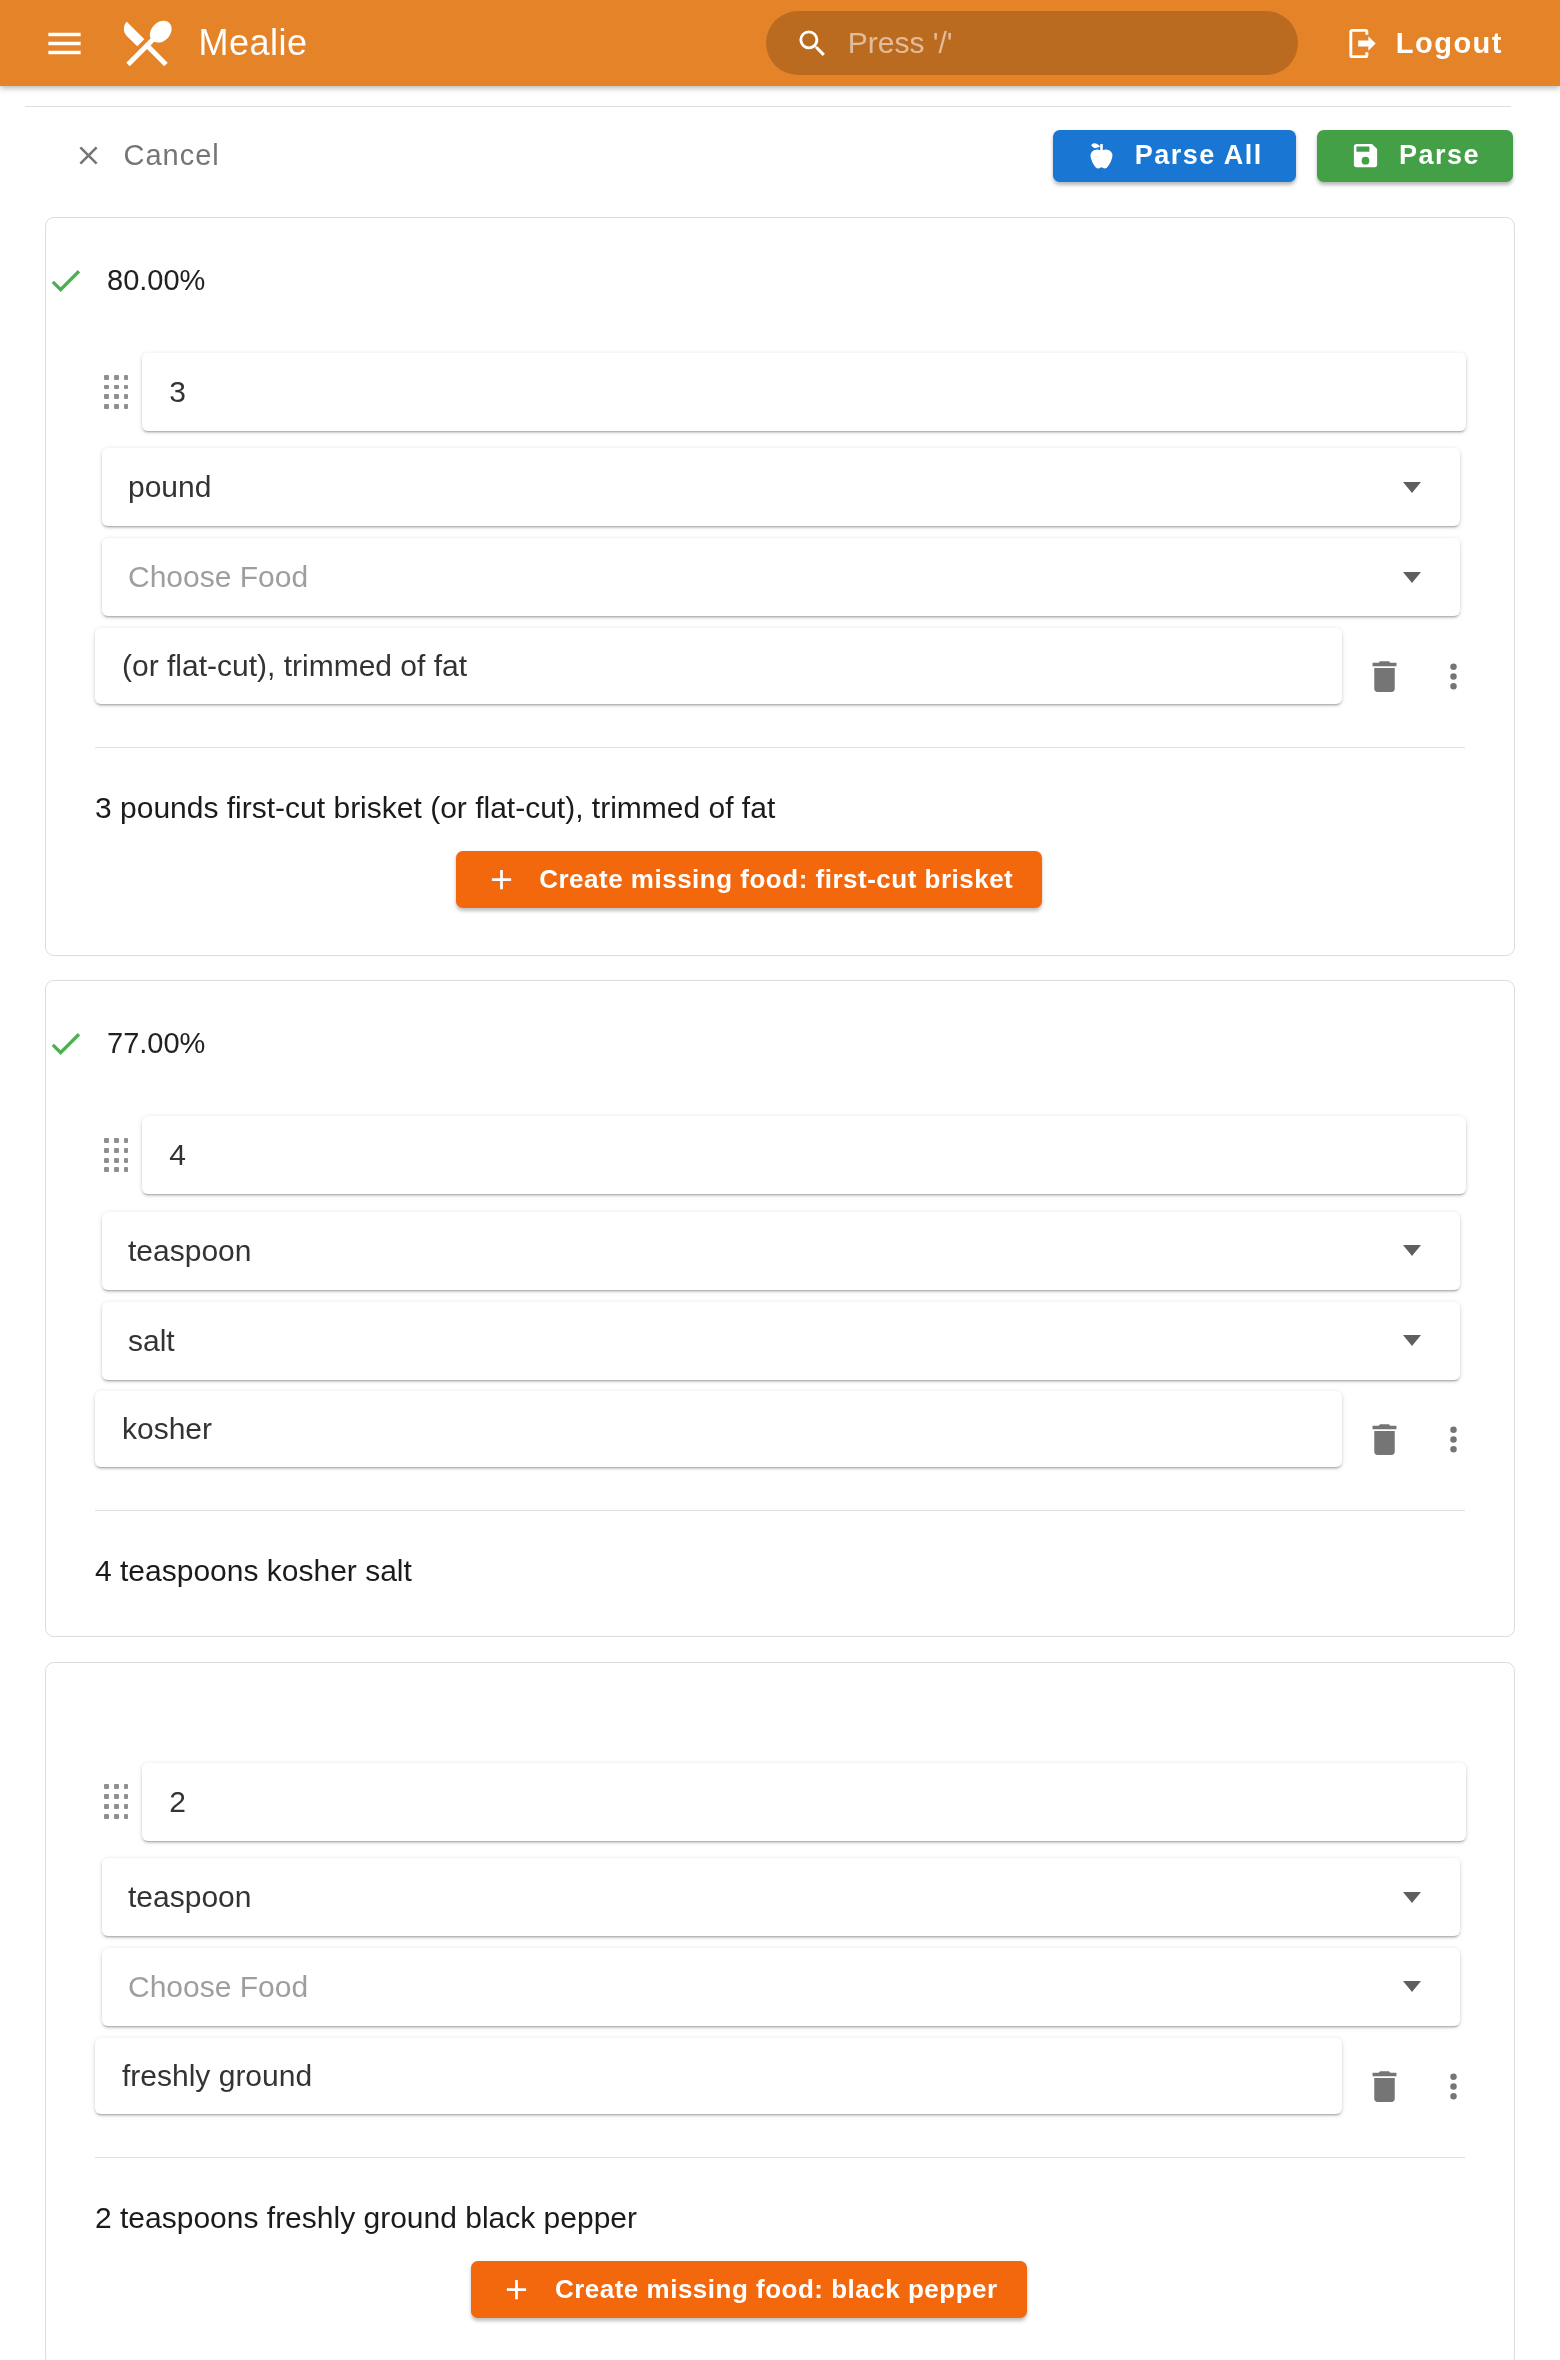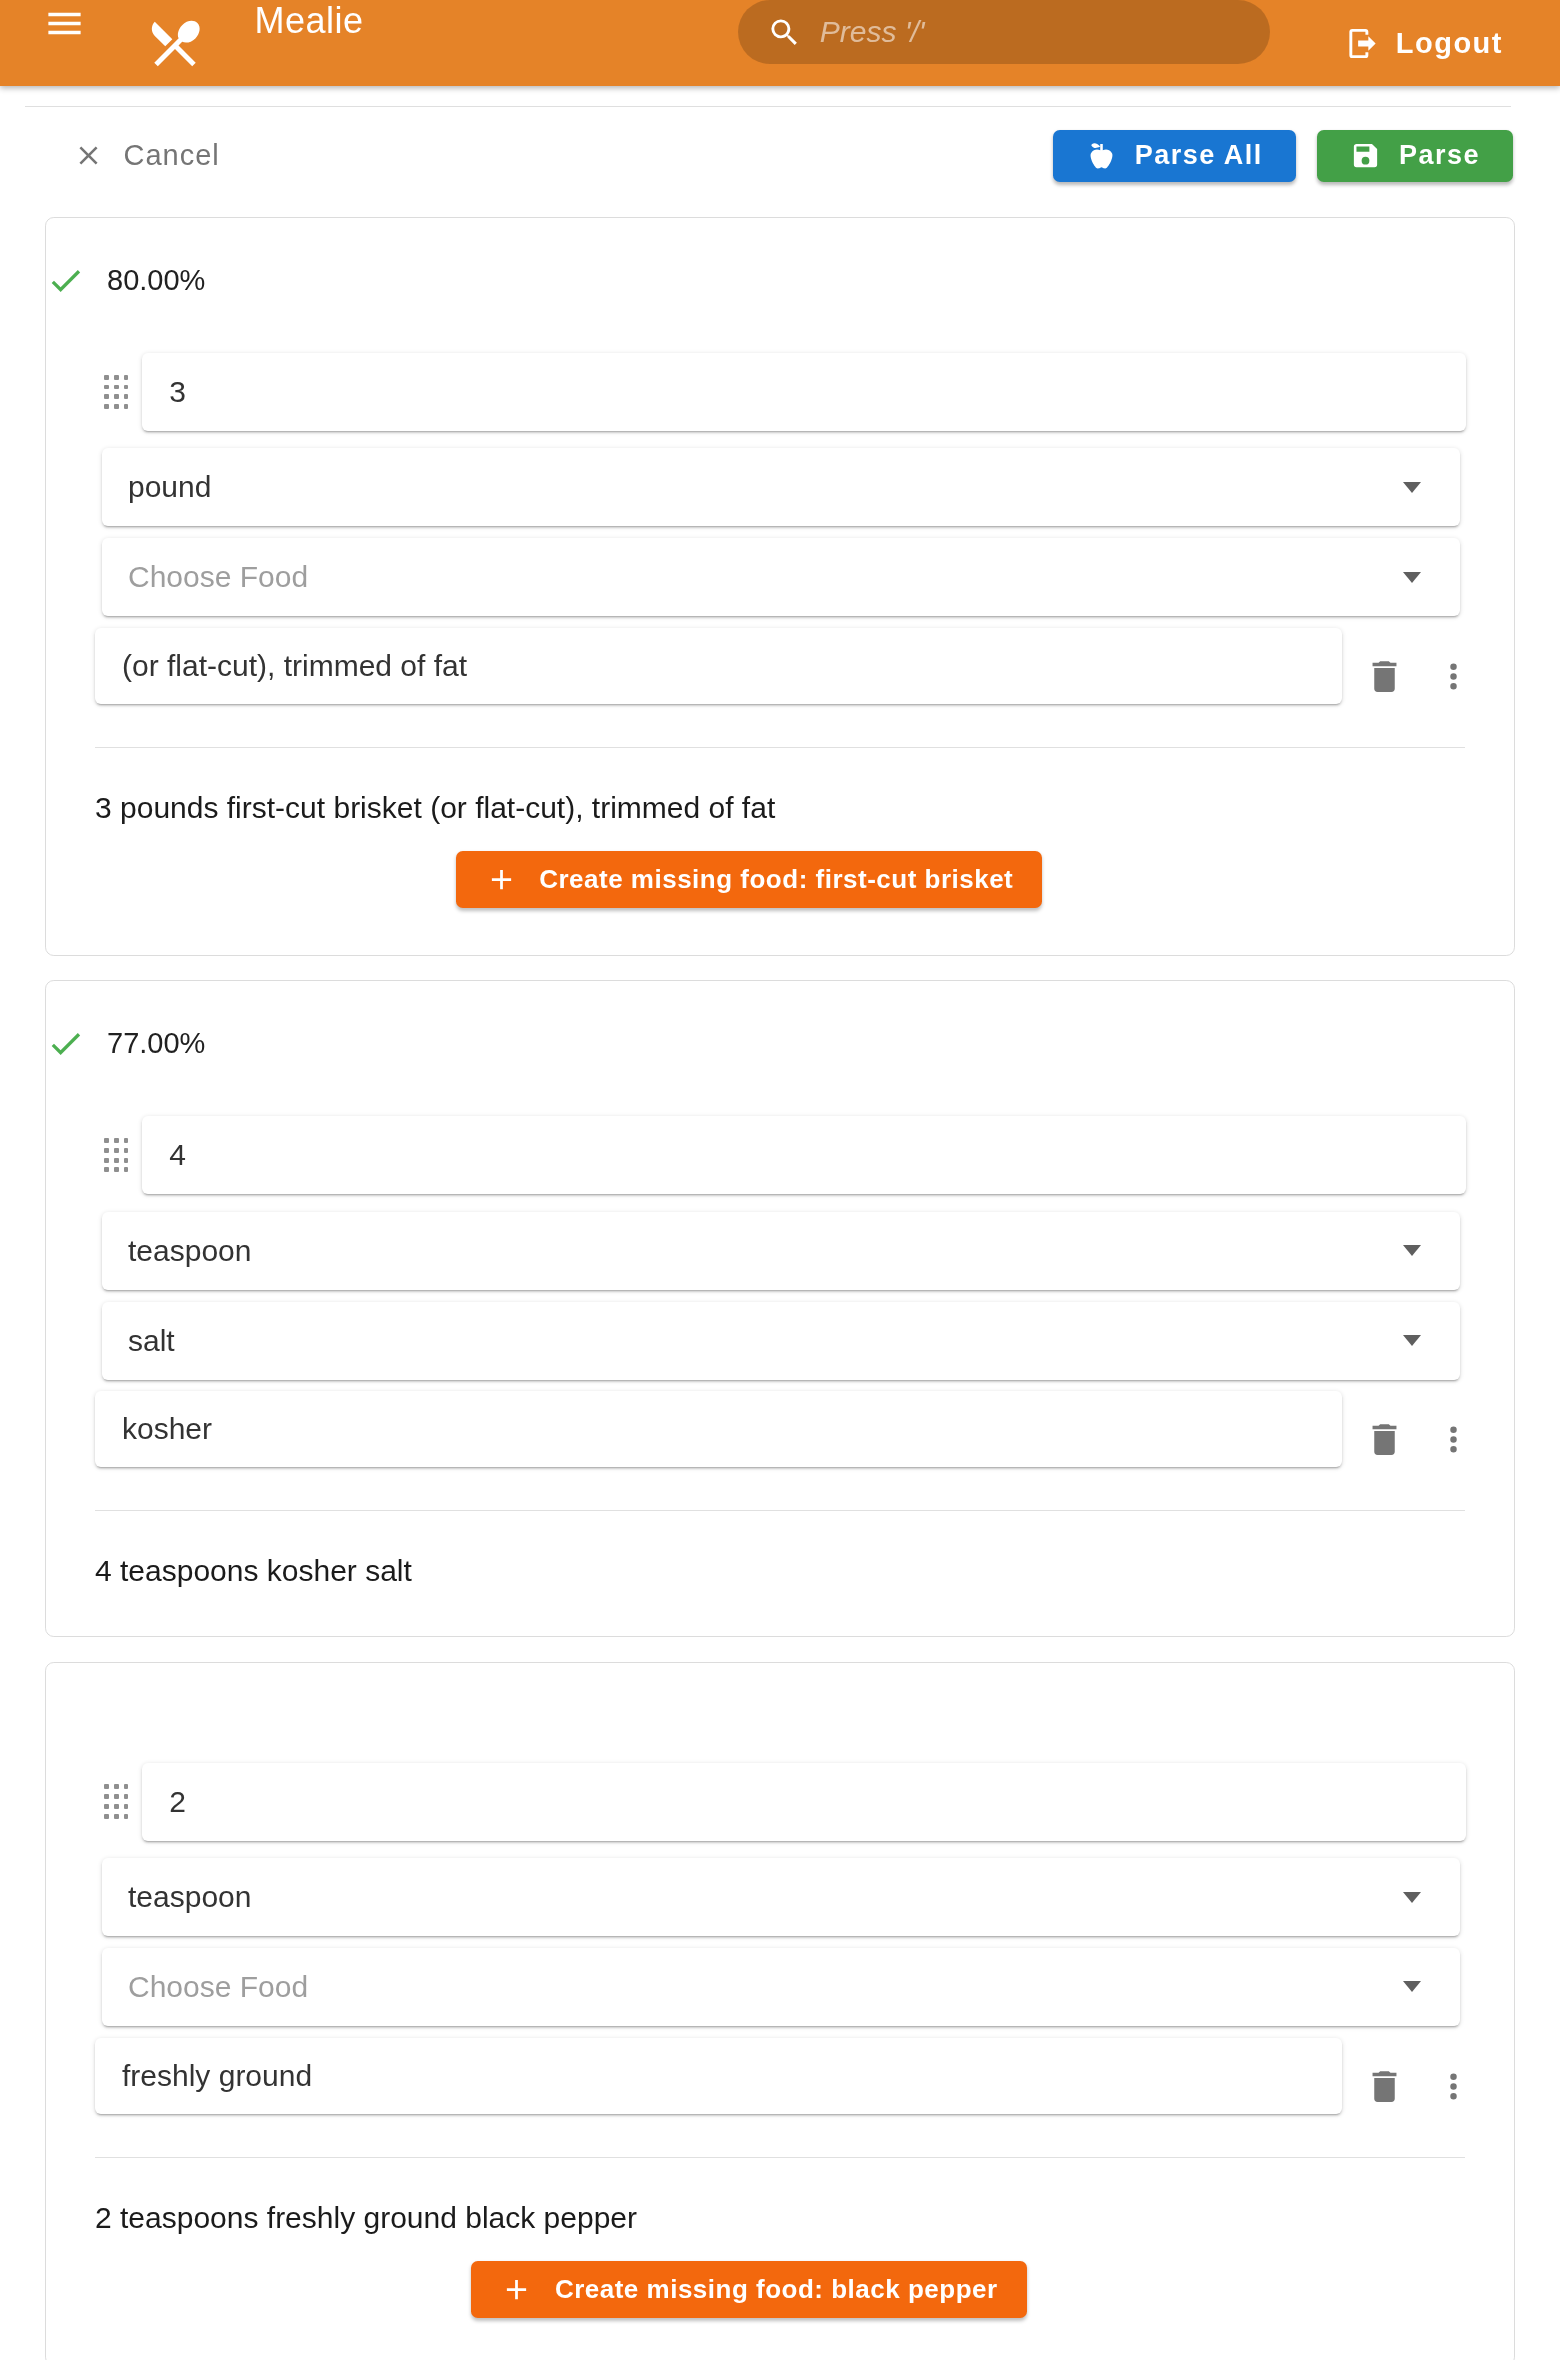--- a/index.html
+++ b/index.html
@@ -1,30 +1,30 @@
 <!DOCTYPE html>
 <html style="--primary: #E58328; --accent_button: #F3680D; --info: #1976D2; --success: #43A047; --check: #4CAF50;"><head>
 <meta charset="utf-8">
 <style>
   * { margin:0; padding:0; box-sizing:border-box; }
   html,body { width:1560px; height:2360px; overflow:hidden; background:#fff;
               font-family:"Liberation Sans", sans-serif; }
 
   
-  .appbar { height:86px; background:var(--primary,#E58328); display:flex; 
-            box-shadow:0 2px 5.9px rgba(0,0,0,.30); position:relative; z-index:5;gap:28px; }
+  .appbar { height:86px; background:var(--primary,#E58328); display:flex; align-items:center;
+            box-shadow:0 2px 5.9px rgba(0,0,0,.30); position:relative; z-index:5; }
   .menu-btn { margin-left:41px; width:47px; height:47px; display:flex; align-items:center;
               justify-content:center; cursor:pointer; }
   .logo { margin-left:29px; display:flex; align-items:center; }
   .app-title { color:#fff; font-size:36px; font-weight:500; margin-left:21.5px; letter-spacing:0.5px; }
   .search-pill { margin-left:auto; width:532px; height:64px; border-radius:32px;
                  background:rgba(0,0,0,.18); display:flex; align-items:center; padding:0 29px; }
   .search-pill svg { flex:none; }
   .search-pill input { flex:1; margin-left:17.6px; background:transparent; border:none; outline:none;
-                 color:#fff; font-size:30px; font-family:inherit;font-style:italic; }
+                 color:#fff; font-size:30px; font-family:inherit; }
   .search-pill input::placeholder { color:rgba(255,255,255,.55); }
   .logout-btn { display:flex; align-items:center; gap:15.6px; margin-left:47px; margin-right:57px;
                 color:#fff; font-size:29px; font-weight:600; letter-spacing:1.5px; cursor:pointer; }
 
   .top-divider { height:1px; background:#dfdfdf; margin:19.5px 49px 0 25px; }
 
   
   .toolbar { display:flex; align-items:center; margin:23.4px 47px 0 73px; }
   .cancel-btn { display:flex; align-items:center; gap:19.5px; color:#757575; font-size:29px;
                 font-weight:500; letter-spacing:1px; cursor:pointer; }

